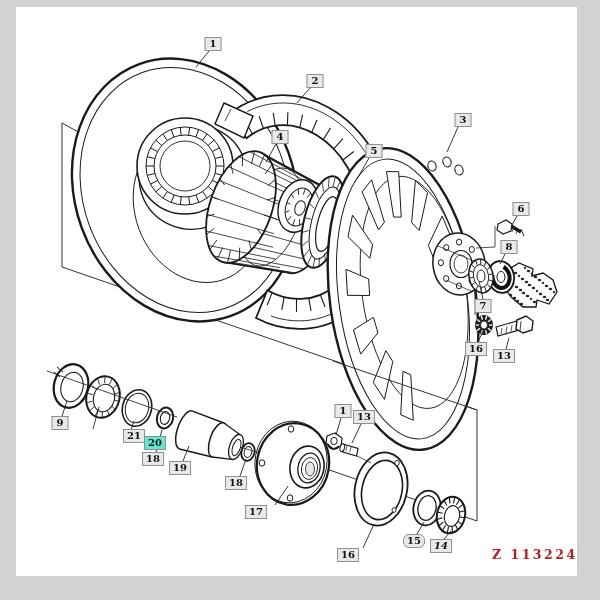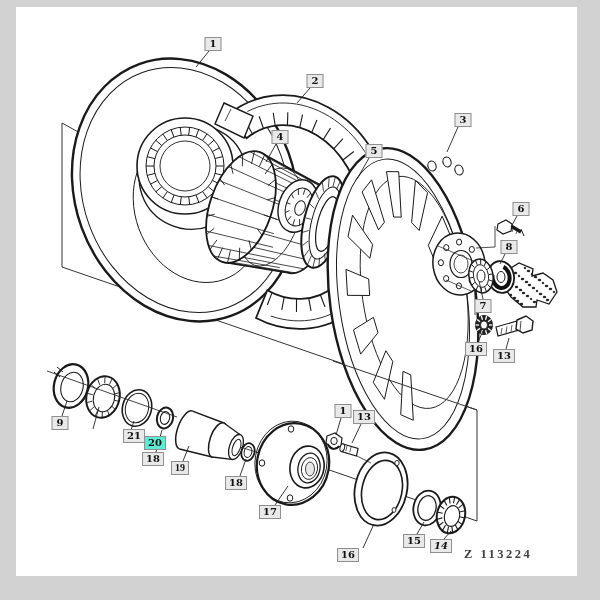--- a/index.html
+++ b/index.html
@@ -528,23 +528,23 @@
       <div class="callout" style="left: 374px; top: 151px; background: rgb(233, 233, 233); border-color: rgb(143, 143, 143);">5</div>
       <div class="callout" style="left: 521px; top: 209px; background: rgb(233, 233, 233); border-color: rgb(143, 143, 143);">6</div>
       <div class="callout" style="left: 509px; top: 247px; background: rgb(233, 233, 233); border-color: rgb(143, 143, 143);">8</div>
       <div class="callout" style="left: 483px; top: 306px; background: rgb(233, 233, 233); border-color: rgb(143, 143, 143);">7</div>
       <div class="callout" style="left: 476px; top: 349px; background: rgb(233, 233, 233); border-color: rgb(143, 143, 143);">16</div>
       <div class="callout" style="left: 504px; top: 356px; background: rgb(233, 233, 233); border-color: rgb(143, 143, 143);">13</div>
       <div class="callout" style="left: 60px; top: 423px; background: rgb(233, 233, 233); border-color: rgb(143, 143, 143);">9</div>
       <div class="callout" style="left: 90px; top: 436px; background: rgb(233, 233, 233); border-color: rgb(143, 143, 143); margin-left: 44px;">21</div>
       <div class="callout" style="left: 124px; top: 443px; background: #5eead4; border-color: rgb(143, 143, 143); margin-left: 31px;">20</div>
       <div class="callout" style="left: 153px; top: 459px; background: rgb(233, 233, 233); border-color: rgb(143, 143, 143);">18</div>
-      <div class="callout" style="left: 180px; top: 468px; background: rgb(233, 233, 233); border-color: rgb(143, 143, 143); font-family: Liberation Serif, serif;">19</div>
+      <div class="callout" style="left: 180px; top: 468px; background: rgb(233, 233, 233); border-color: rgb(143, 143, 143);">19</div>
       <div class="callout" style="left: 236px; top: 483px; background: rgb(233, 233, 233); border-color: rgb(143, 143, 143);">18</div>
-      <div class="callout" style="left: 270px; top: 512px; background: rgb(233, 233, 233); border-color: rgb(143, 143, 143);">17</div>
+      <div class="callout" style="left: 256px; top: 512px; background: rgb(233, 233, 233); border-color: rgb(143, 143, 143);">17</div>
       <div class="callout" style="left: 343px; top: 411px; background: rgb(233, 233, 233); border-color: rgb(143, 143, 143);">1</div>
       <div class="callout" style="left: 364px; top: 417px; background: rgb(233, 233, 233); border-color: rgb(143, 143, 143); text-align: center;">13</div>
       <div class="callout" style="left: 348px; top: 555px; background: rgb(233, 233, 233); border-color: rgb(143, 143, 143);">16</div>
-      <div class="callout" style="left: 414px; top: 541px; background: rgb(233, 233, 233); border-color: rgb(143, 143, 143);">15</div>
+      <div class="callout" style="left: 414px; top: 541px; background: rgb(233, 233, 233); border-color: rgb(143, 143, 143); border-radius: 6px;">15</div>
       <div class="callout" style="left: 441px; top: 546px; background: rgb(233, 233, 233); border-color: rgb(143, 143, 143); font-style: italic;">14</div>
     </div>
-  <div id="drawing-code" style="left: 464px; top: 547px; color: #404040; font-family: Liberation Serif, serif;">Z 113224</div>
+  <div id="drawing-code" style="left: 492px; top: 547px; color: #b91c1c;">Z 113224</div>
 </div>
 
 </body></html>

